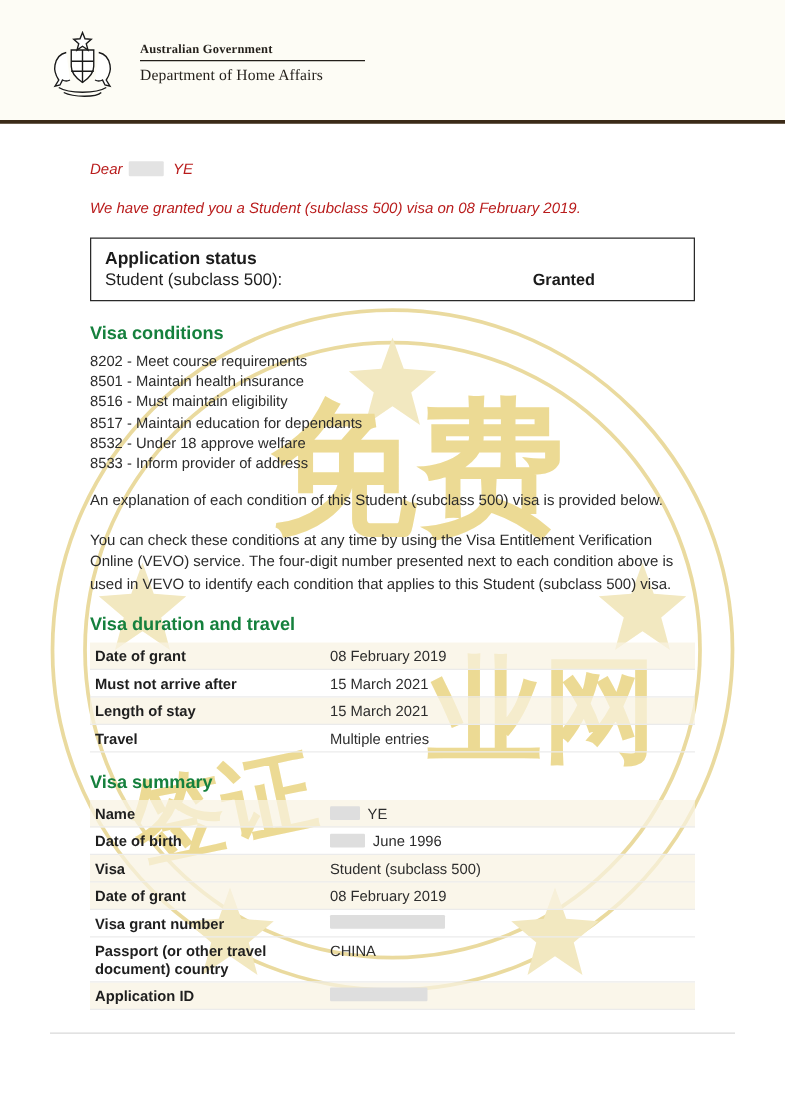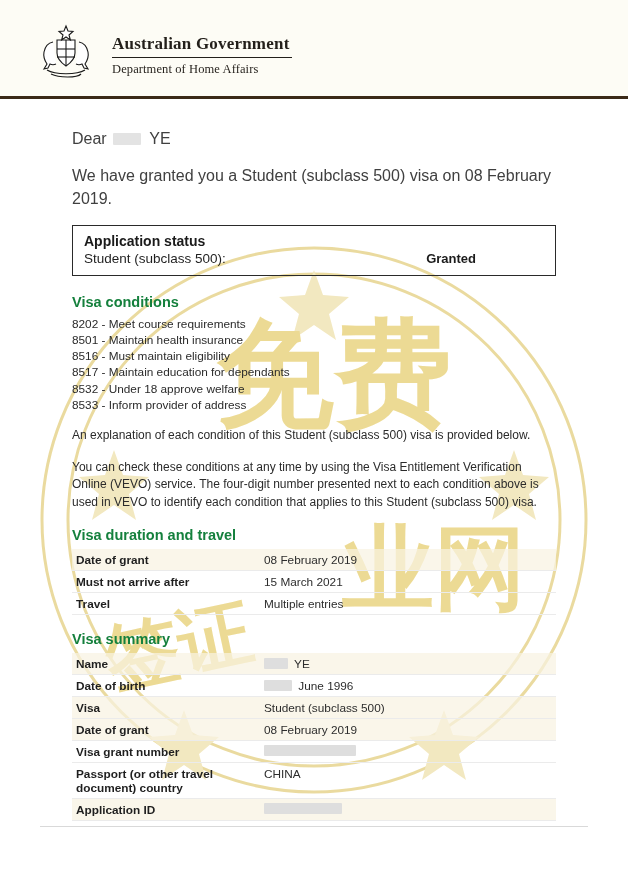--- a/index.html
+++ b/index.html
@@ -32,21 +32,21 @@
     height: 62px;
   }
   .gov-text {
     position: absolute;
     left: 112px;
     top: 34px;
     width: 180px;
   }
   .gov-line1 {
     font-family: "Liberation Serif", serif;
-    font-size: 17px;
+    font-size: 10px;
     font-weight: bold;
     color: #231f1a;
     letter-spacing: .2px;
     padding-bottom: 3px;
     border-bottom: 1.4px solid #231f1a;
   }
   .gov-line2 {
     font-family: "Liberation Serif", serif;
     font-size: 12.5px;
     color: #231f1a;
@@ -68,24 +68,25 @@
   }
 
   
   .content {
     position: relative;
     z-index: 2;
     padding: 28px 72px 0 72px;
     box-sizing: border-box;
   }
   .line {
-    font-size: 16px;
-    color: #404040;
+    font-size: 12px;
+    color: #b91c1c;
     margin: 0 0 14px 0;
     line-height: 1.45;
+    font-style: italic;
   }
   .redact {
     display: inline-block;
     background: #e3e3e3;
     border-radius: 1px;
     vertical-align: middle;
   }
   .r-name-inline { width: 28px; height: 12px; margin: 0 4px 2px 2px; }
 
   
@@ -255,20 +256,24 @@
   <table class="kv">
     <tbody>
       <tr class="alt">
         <td class="k">Date of grant</td>
         <td class="v">08 February 2019</td>
       </tr>
       <tr>
         <td class="k">Must not arrive after</td>
         <td class="v">15 March 2021</td>
       </tr>
+      <tr class="alt">
+        <td class="k">Length of stay</td>
+        <td class="v">15 March 2021</td>
+      </tr>
       <tr>
         <td class="k">Travel</td>
         <td class="v">Multiple entries</td>
       </tr>
     </tbody>
   </table>
 
   <h2 class="sec">Visa summary</h2>
   <table class="kv">
     <tbody>

